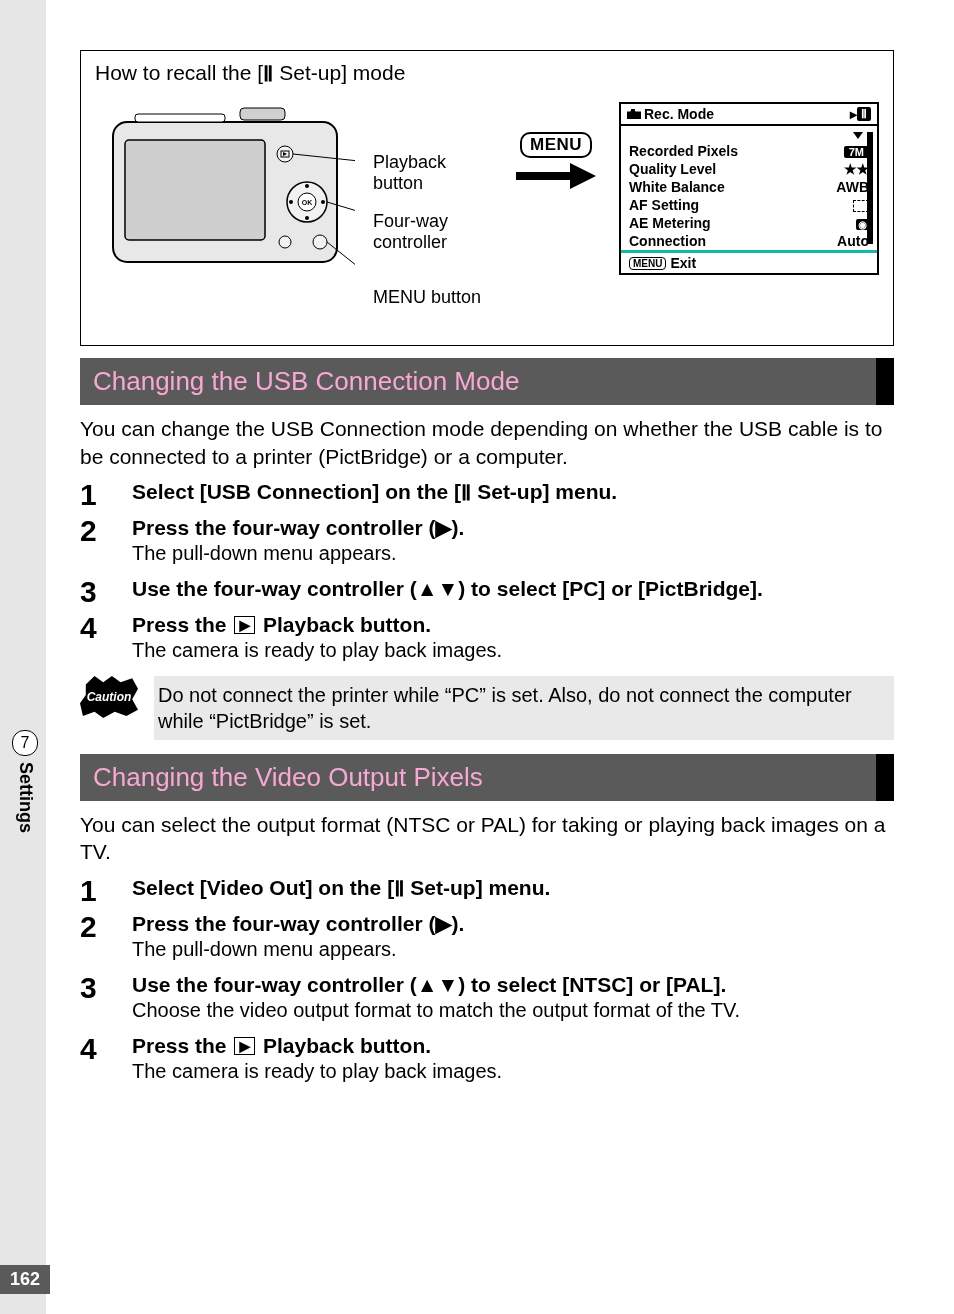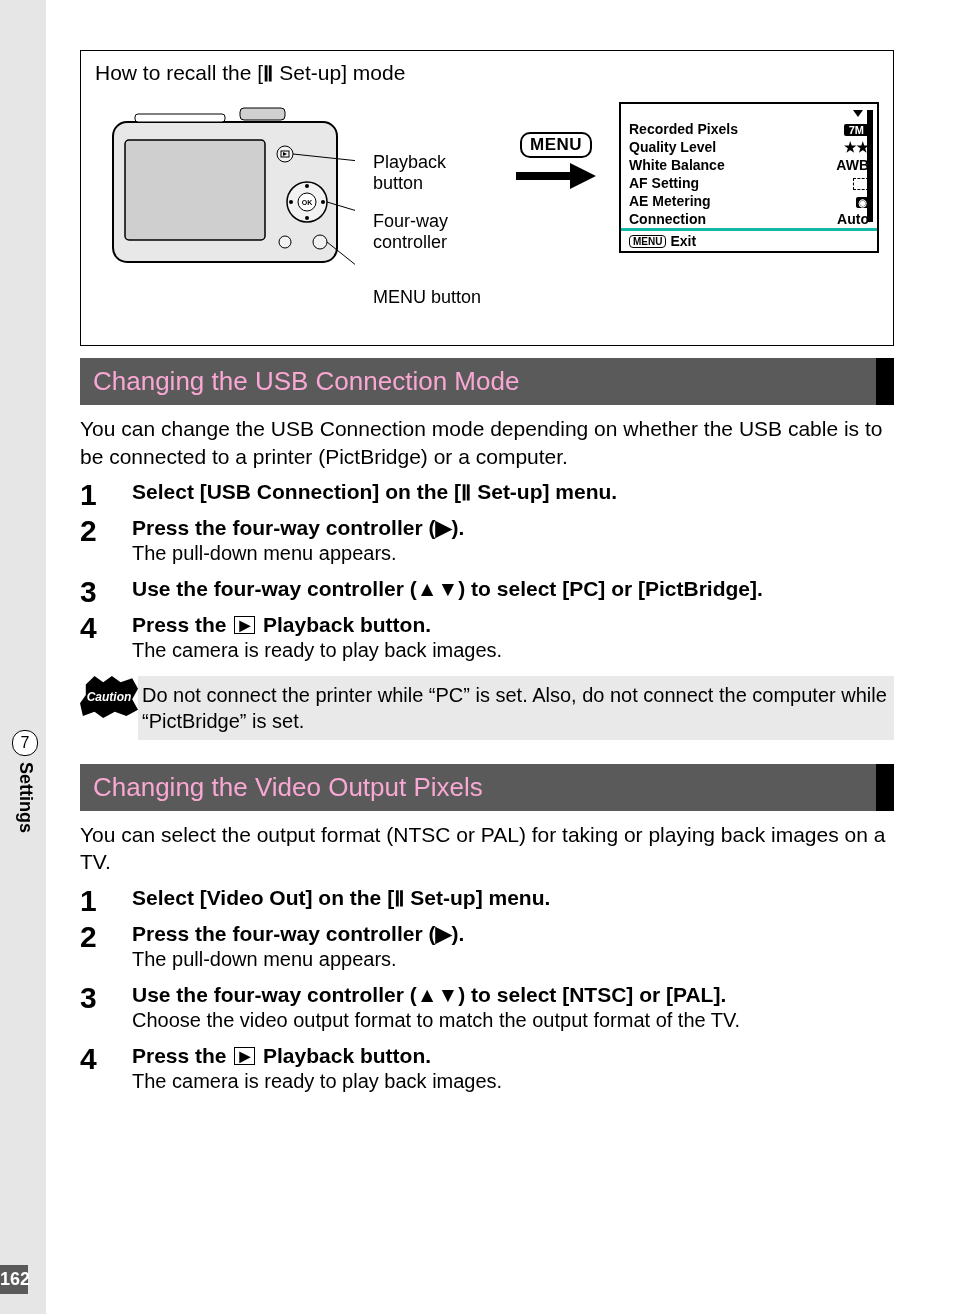--- a/index.html
+++ b/index.html
@@ -41,21 +41,21 @@
   }
   .side-tab-text {
     writing-mode: vertical-rl;
     font-weight: bold;
     font-size: 18px;
     margin: 0 auto;
   }
   .page-num {
     position: absolute;
     left: 0; bottom: 20px;
-    width: 28px;
+    width: 50px;
     background: #5a5a5a;
     color: #fff;
     font-weight: bold;
     font-size: 18px;
     text-align: center;
     padding: 4px 0;
   }
 
   
   .diagram-box {
@@ -213,21 +213,22 @@
   }
   .step-sub {
     font-size: 20px;
     margin: 2px 0 6px;
   }
 
   
   .caution-row {
     display: flex;
     align-items: flex-start;
-    margin: 8px 0 24px;
+    gap: 16px;
+    margin: 8px 0 14px;
   }
   .caution-badge {
     width: 58px; height: 42px;
     background: #000;
     color: #fff;
     font-size: 12px;
     font-style: italic;
     font-weight: bold;
     display: flex;
     align-items: center;
@@ -320,20 +321,27 @@
         <span class="menu-badge">MENU</span>
         <div class="big-arrow">
           <svg width="80" height="26">
               <rect x="0" y="9" width="54" height="8" fill="#000"></rect>
               <polygon points="54,0 80,13 54,26" fill="#000"></polygon>
             </svg>
         </div>
       </div>
 
       <div class="lcd-menu">
+        <div class="lcd-tab">
+          <span class="glyph-cam"></span>
+          <span>Rec. Mode</span>
+          <span class="spacer"></span>
+          <span>▸</span>
+          <span class="end">Ⅱ</span>
+        </div>
         <div class="lcd-scroll">
           <div style="text-align:right;padding-right:14px"><span class="arrow-down-small"></span></div>
           <table>
             <tbody id="lcd-rows">
                 <tr>
                   <td>Recorded Pixels</td>
                   <td class="val"><span class="pill">7M</span></td>
                 </tr>
                 <tr>
                   <td>Quality Level</td>

